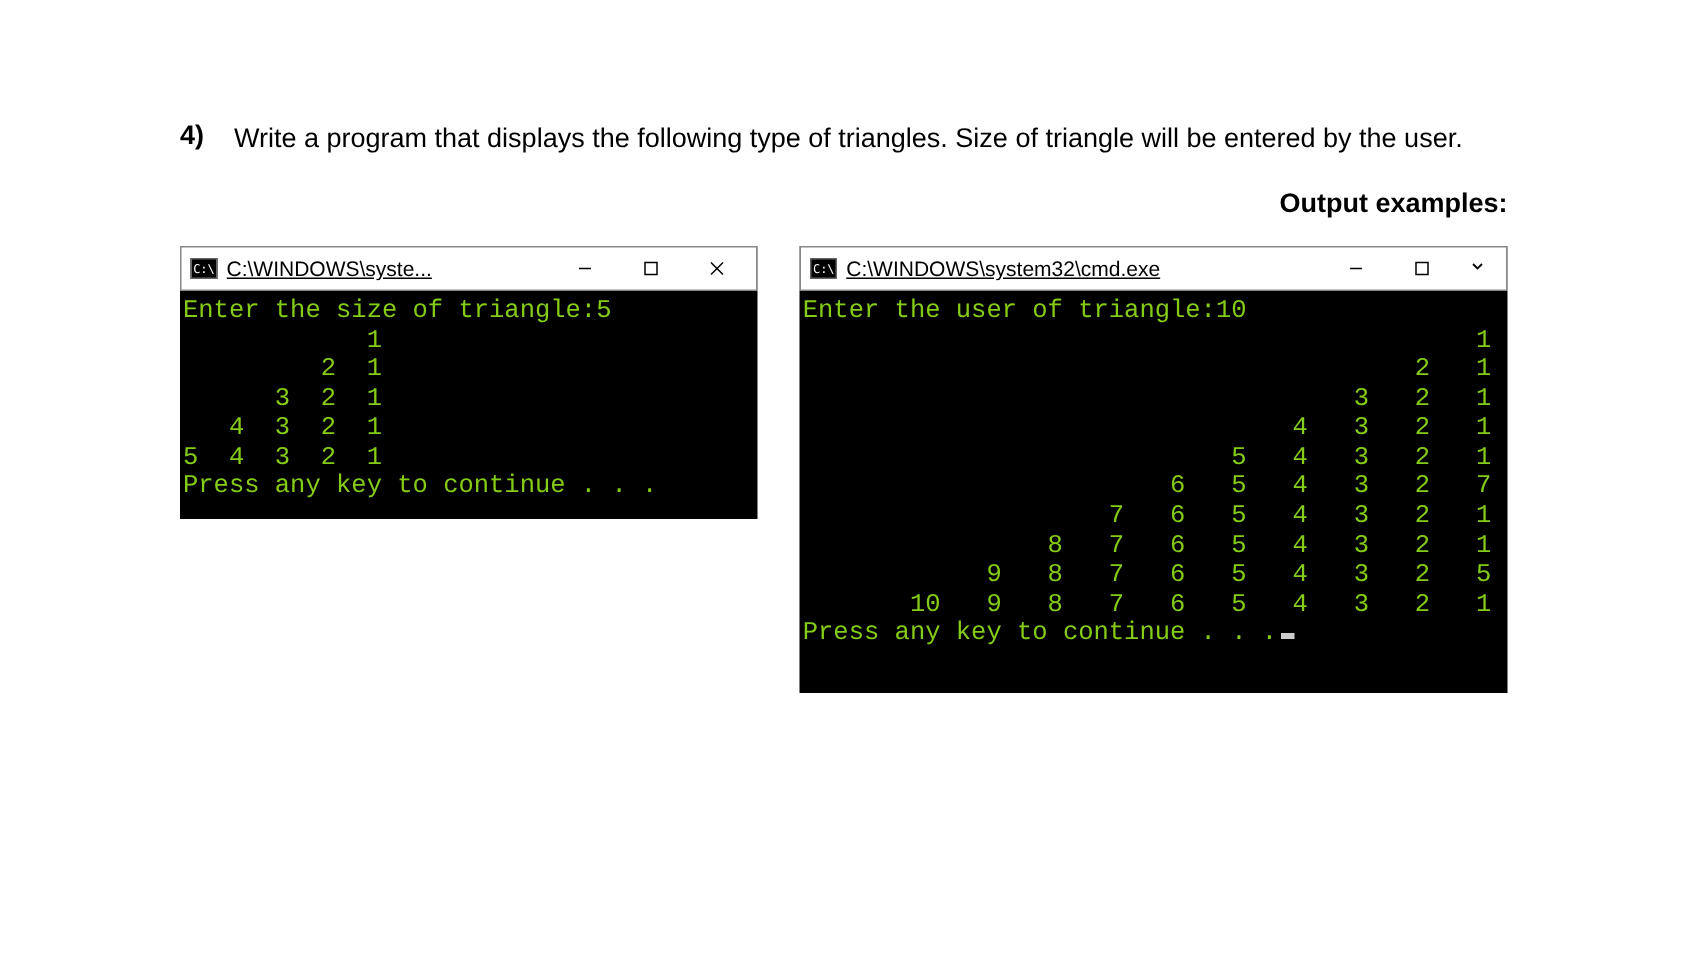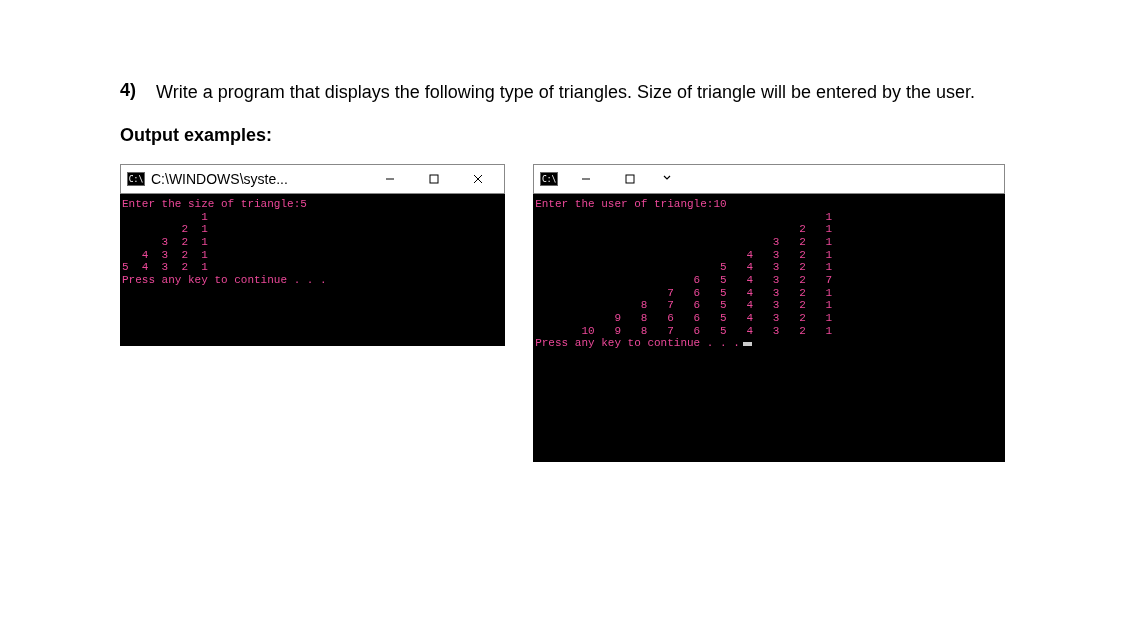--- a/index.html
+++ b/index.html
@@ -29,21 +29,21 @@
     min-width: 24px;
   }
   .qtext {
     font-size: 18px;
     line-height: 1.4;
     text-align: justify;
   }
   .examples-title {
     font-weight: bold;
     font-size: 18px;
-    text-align: left;
+    text-align: right;
     margin: 18px 0 18px 0;
   }
   .windows-row {
     display: flex;
     gap: 28px;
     align-items: flex-start;
   }
   .console-window {
     background: #000;
     position: relative;
@@ -72,41 +72,42 @@
     margin-right: 6px;
   }
   .title-text {
     font-size: 14px;
     font-family: "Segoe UI", Arial, sans-serif;
     color: #000;
     flex: 1;
     white-space: nowrap;
     overflow: hidden;
     text-overflow: ellipsis;
+    text-decoration: underline;
   }
   .title-buttons {
     display: flex;
     align-items: center;
     gap: 0;
   }
   .title-btn {
     width: 44px;
     height: 28px;
     display: inline-flex;
     align-items: center;
     justify-content: center;
     font-size: 13px;
     color: #000;
     font-family: "Segoe UI", Arial, sans-serif;
   }
   .title-btn svg { width: 10px; height: 10px; }
   .console-body {
     font-family: "Consolas", "Courier New", monospace;
-    font-size: 11px;
-    color: #ec4899;
+    font-size: 17px;
+    color: #84cc16;
     white-space: pre;
     padding: 4px 4px 4px 2px;
     line-height: 1.15;
   }
   .cursor-block {
     display: inline-block;
     width: 9px; height: 4px;
     background: #ccc;
     vertical-align: baseline;
     margin-left: 3px;
@@ -154,20 +155,21 @@
 <span>         2  1</span>
 <span>      3  2  1</span>
 <span>   4  3  2  1</span>
 <span>5  4  3  2  1</span>
 <span>Press any key to continue . . .</span></div>
     </div>
 
     <div class="console-window w2">
       <div class="titlebar">
         <span class="cmd-icon">C:\</span>
+        <span class="title-text">C:\WINDOWS\system32\cmd.exe</span>
         <span class="title-buttons">
           <span class="title-btn">
             <svg viewBox="0 0 10 10">
                 <line x1="1" y1="5" x2="9" y2="5" stroke="#000" stroke-width="1"></line>
               </svg>
           </span>
           <span class="title-btn">
             <svg viewBox="0 0 10 10">
                 <rect x="1" y="1" width="8" height="8" fill="none" stroke="#000" stroke-width="1"></rect>
               </svg>
@@ -181,19 +183,19 @@
       </div>
       <div class="console-body"><span>Enter the user of triangle:10</span>
 <span>                                            1</span>
 <span>                                        2   1</span>
 <span>                                    3   2   1</span>
 <span>                                4   3   2   1</span>
 <span>                            5   4   3   2   1</span>
 <span>                        6   5   4   3   2   7</span>
 <span>                    7   6   5   4   3   2   1</span>
 <span>                8   7   6   5   4   3   2   1</span>
-<span>            9   8   6   6   5   4   3   2   1</span>
+<span>            9   8   7   6   5   4   3   2   5</span>
 <span>       10   9   8   7   6   5   4   3   2   1</span>
 <span>Press any key to continue . . .</span><span class="cursor-block"></span></div>
     </div>
 
   </div>
 </div>
 
 </body></html>

